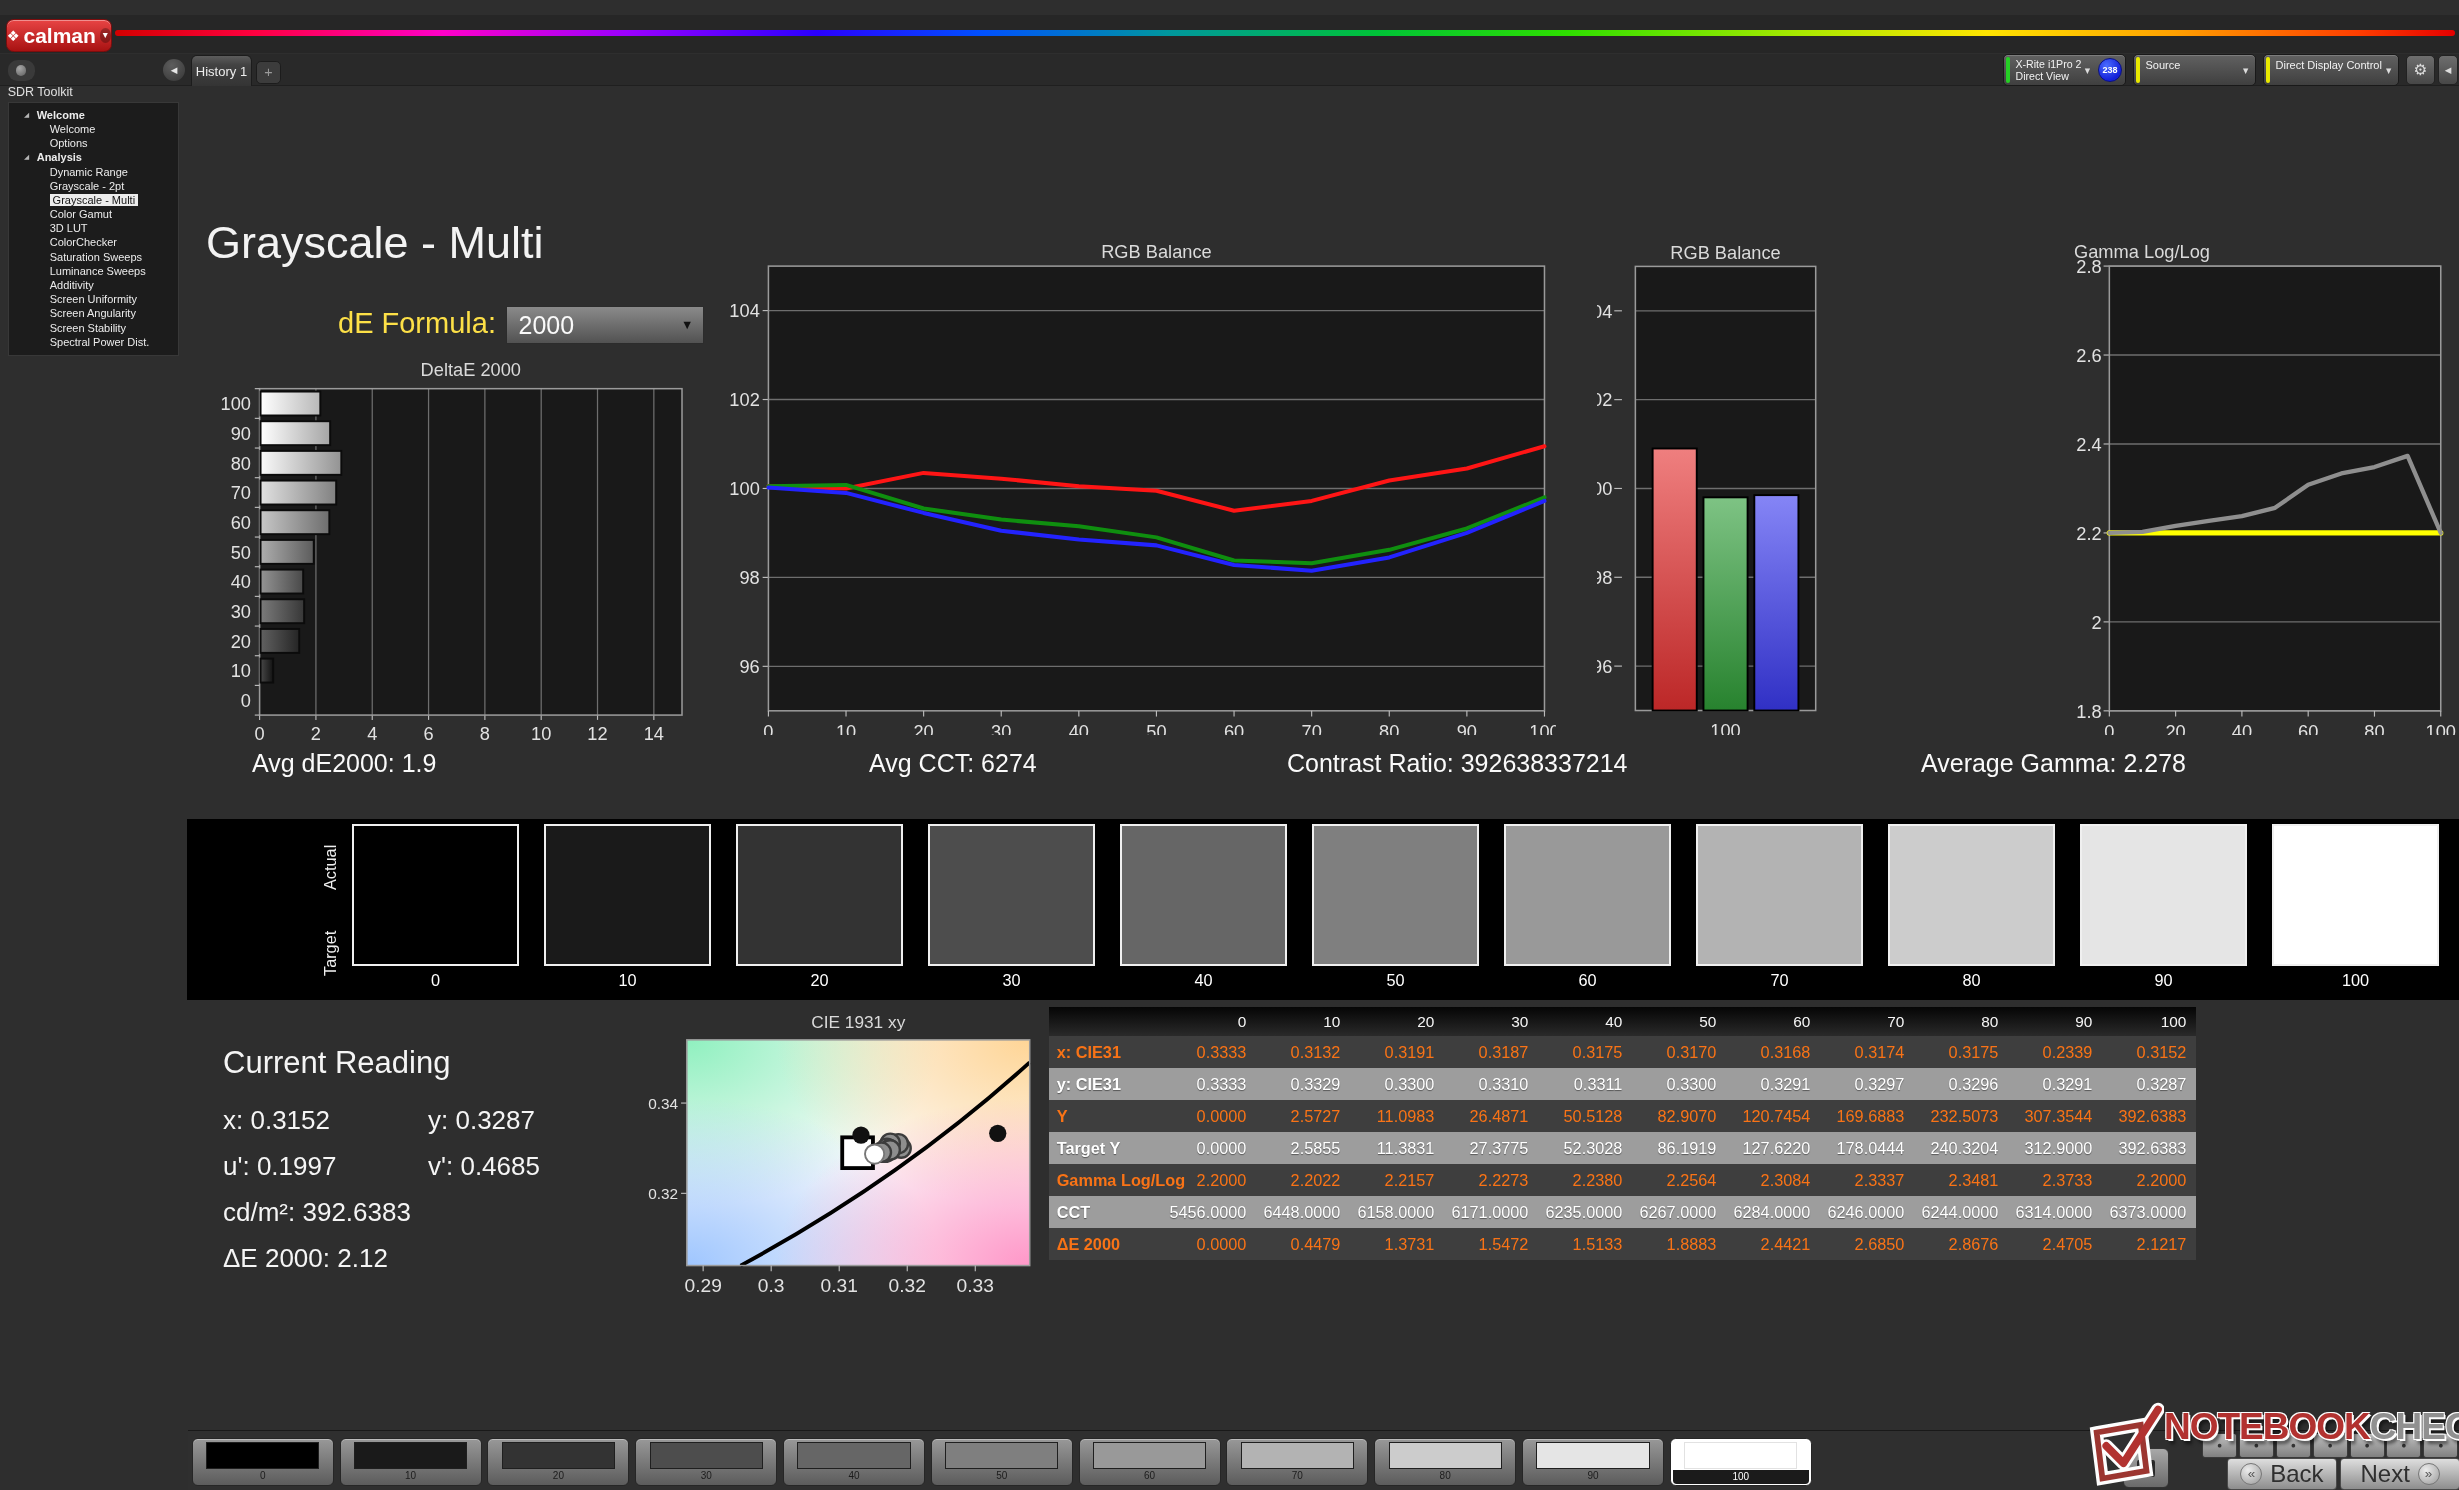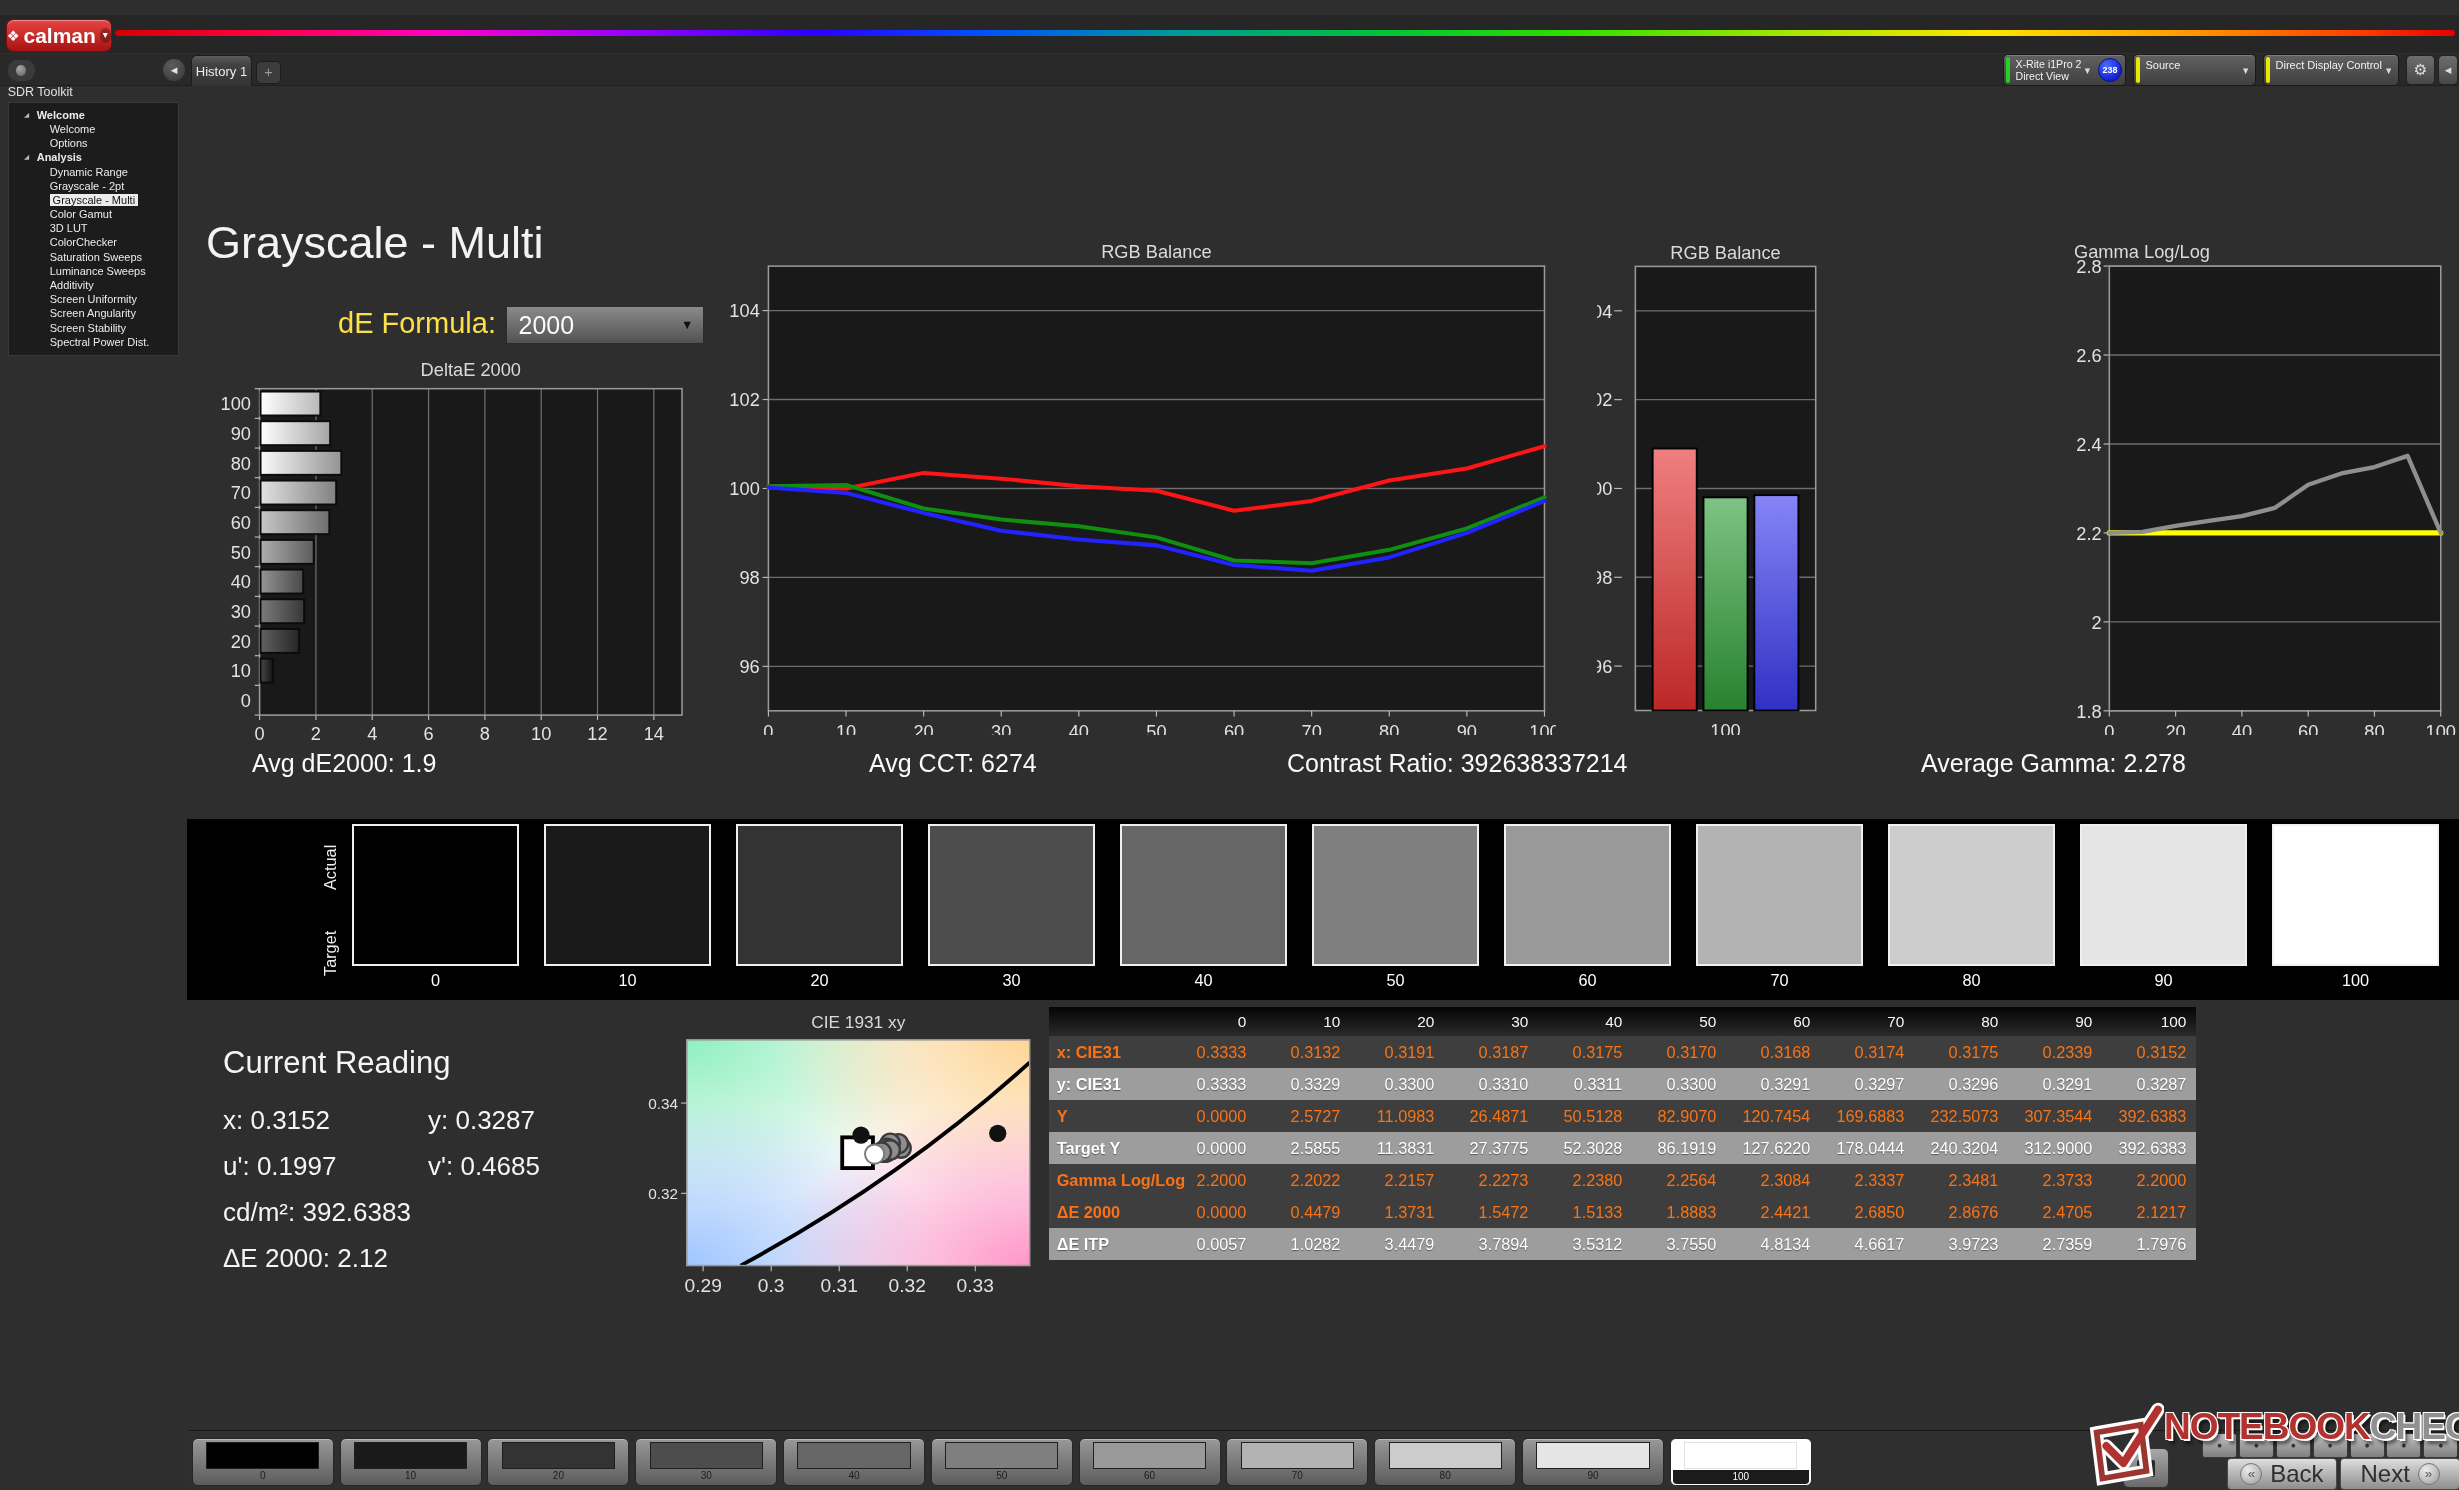--- a/index.html
+++ b/index.html
@@ -604,48 +604,48 @@
         <div class="td num">2.2157</div>
         <div class="td num">2.2273</div>
         <div class="td num">2.2380</div>
         <div class="td num">2.2564</div>
         <div class="td num">2.3084</div>
         <div class="td num">2.3337</div>
         <div class="td num">2.3481</div>
         <div class="td num">2.3733</div>
         <div class="td num">2.2000</div>
       </div>
+      <div class="tr light">
+        <div class="td lbl">CCT</div>
+        <div class="td num">5456.0000</div>
+        <div class="td num">6448.0000</div>
+        <div class="td num">6158.0000</div>
+        <div class="td num">6171.0000</div>
+        <div class="td num">6235.0000</div>
+        <div class="td num">6267.0000</div>
+        <div class="td num">6284.0000</div>
+        <div class="td num">6246.0000</div>
+        <div class="td num">6244.0000</div>
+        <div class="td num">6314.0000</div>
+        <div class="td num">6373.0000</div>
+      </div>
       <div class="tr dark">
         <div class="td lbl">ΔE 2000</div>
         <div class="td num">0.0000</div>
         <div class="td num">0.4479</div>
         <div class="td num">1.3731</div>
         <div class="td num">1.5472</div>
         <div class="td num">1.5133</div>
         <div class="td num">1.8883</div>
         <div class="td num">2.4421</div>
         <div class="td num">2.6850</div>
         <div class="td num">2.8676</div>
         <div class="td num">2.4705</div>
         <div class="td num">2.1217</div>
       </div>
-      <div class="tr light">
-        <div class="td lbl">ΔE ITP</div>
-        <div class="td num">0.0057</div>
-        <div class="td num">1.0282</div>
-        <div class="td num">3.4479</div>
-        <div class="td num">3.7894</div>
-        <div class="td num">3.5312</div>
-        <div class="td num">3.7550</div>
-        <div class="td num">4.8134</div>
-        <div class="td num">4.6617</div>
-        <div class="td num">3.9723</div>
-        <div class="td num">2.7359</div>
-        <div class="td num">1.7976</div>
-      </div>
     </div>
 
   <div id="bottombar">
     <div id="pattern-bar">
         <div class="pbtn">
           <div class="psw" style="background: rgb(0, 0, 0);"></div>
           <div class="plbl">0</div>
         </div>
         <div class="pbtn">
           <div class="psw" style="background: rgb(26, 26, 26);"></div>

